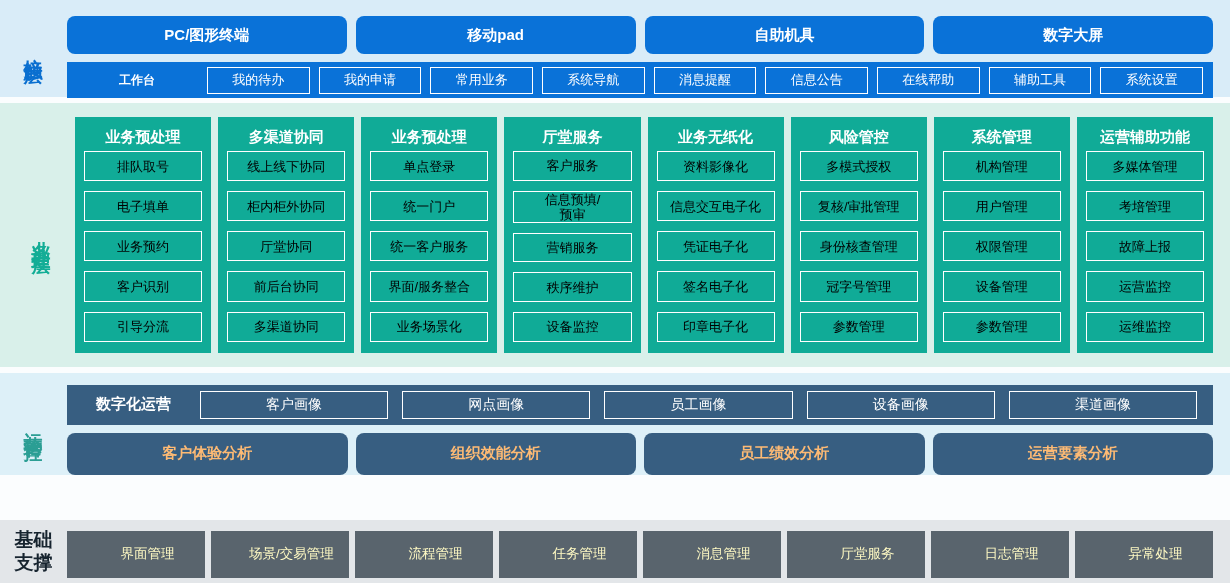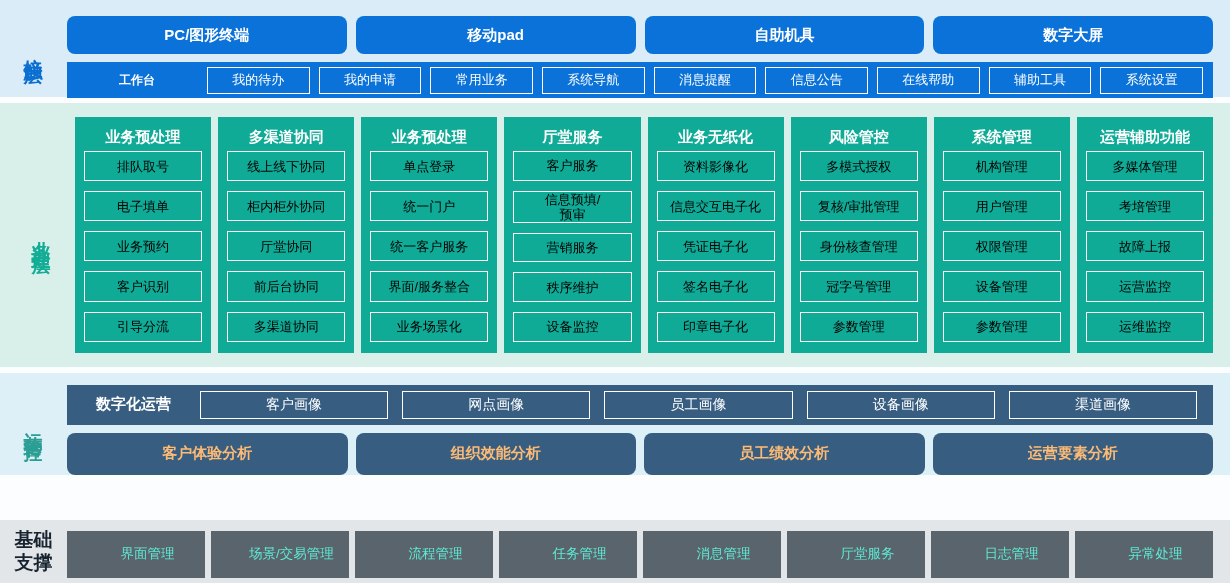--- a/index.html
+++ b/index.html
@@ -80,21 +80,21 @@
     flex: 1; background: var(--c-slate, #375e81); color: #fdba74; font-weight: bold;
     font-size: 15px; height: 42px; border-radius: 8px;
     display: flex; align-items: center; justify-content: center;
   }
 
   
   .layer-foundation { height: 70px; background: var(--c-foundation-bg, #e3e6e9); margin-top: 40px; }
   .label-dark { color: var(--c-label-dark, #17242f); }
   .base-row { display: flex; gap: 6px; padding-top: 11px; }
   .base-item {
-    flex: 1; background: var(--c-gray, #59646d); color: #5eead4; font-size: 13.5px; height: 47px;
+    flex: 1; background: var(--c-gray, #59646d); color: #fef9c3; font-size: 13.5px; height: 47px;
     display: flex; align-items: center; justify-content: center; padding-left: 23px;
   }
 </style>
 </head>
 <body>
 
 <div class="canvas">
 
   <section class="layer layer-contact">
     <div class="gutter">

